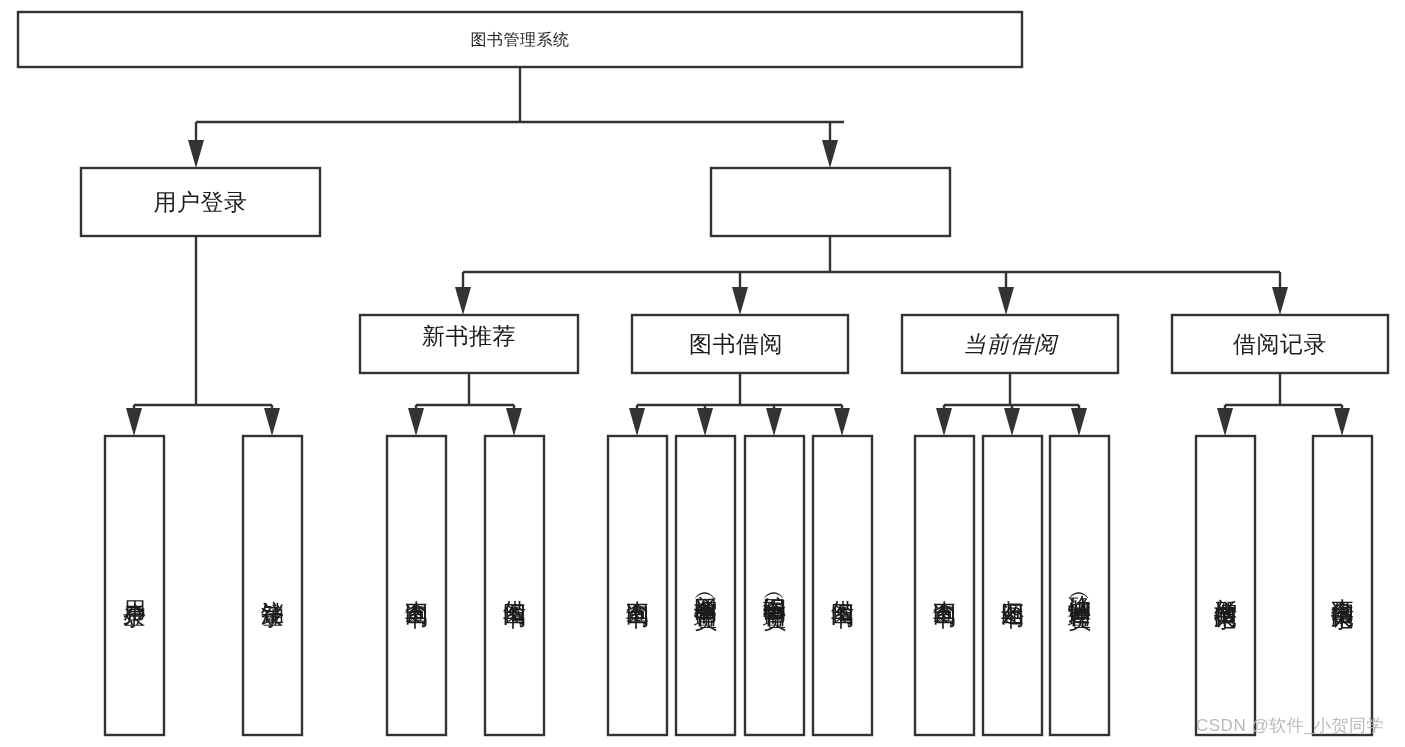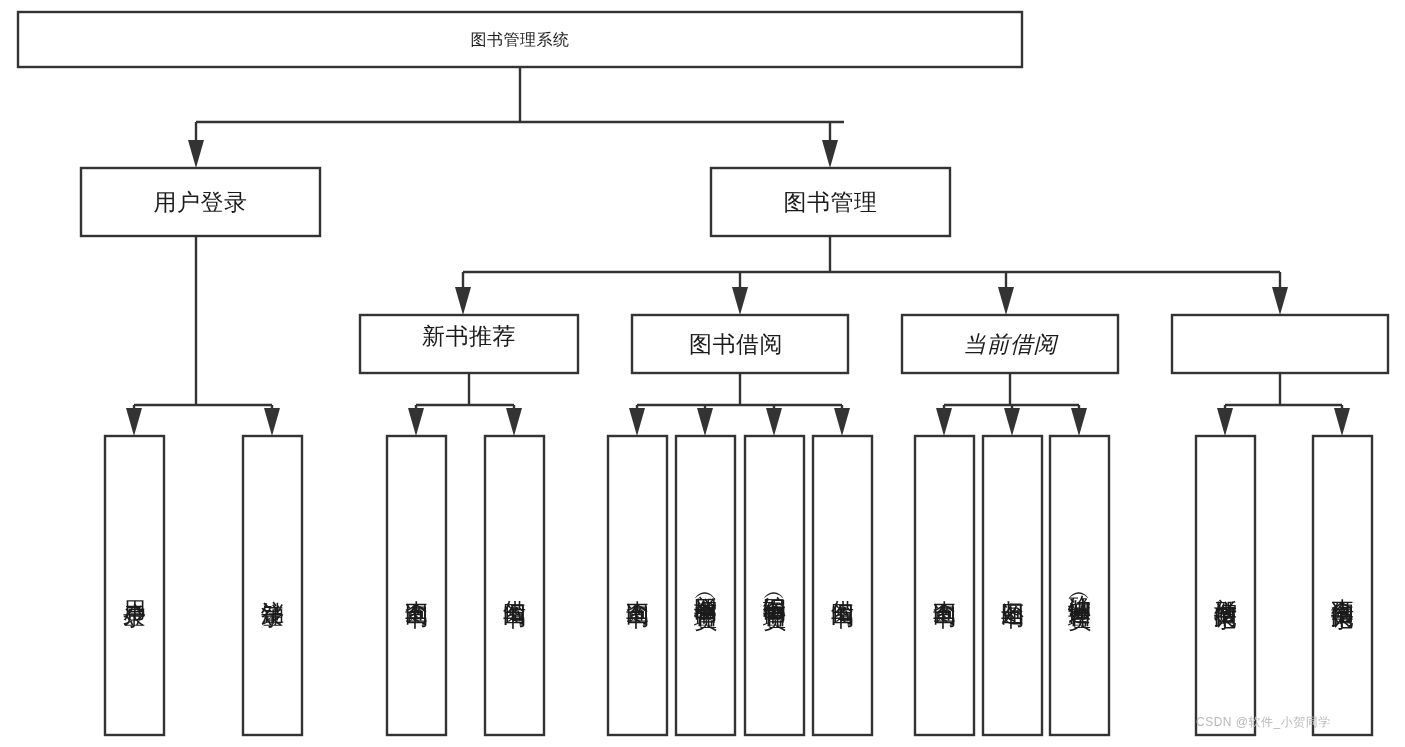--- a/index.html
+++ b/index.html
@@ -61,21 +61,21 @@
     font-size: 23px;
     line-height: 1.18;
     letter-spacing: 2px;
   }
   .node-label.root {
     font-size: 16px;
   }
   .watermark {
     position: absolute;
     color: #b9b9b9;
-    font-size: 12px;
+    font-size: 17px;
     font-family: "Liberation Sans", "DejaVu Sans", sans-serif;
     white-space: nowrap;
     letter-spacing: 0.5px;
   }
 </style>
 </head>
 <body>
 
 <div id="diagram-root">
 
@@ -179,25 +179,25 @@
     <rect class="node-box" x="983" y="436" width="59" height="299"></rect>
     <rect class="node-box" x="1050" y="436" width="59" height="299"></rect>
 
     <rect class="node-box" x="1196" y="436" width="59" height="299"></rect>
     <rect class="node-box" x="1313" y="436" width="59" height="299"></rect>
   </svg>
 
   <div class="node-label horizontal root" style="left:18px; top:12px; width:1004px; height:55px;">图书管理系统</div>
 
   <div class="node-label horizontal" style="left:81px; top:168px; width:239px; height:68px;">用户登录</div>
-  <div class="node-label horizontal" style="left:711px; top:168px; width:239px; height:68px;">图书管理</div>
 
   <div class="node-label horizontal" style="left:360px; top:315px; width:218px; height:42px;">新书推荐</div>
   <div class="node-label horizontal" style="left:612px; top:315px; width:184px; height:58px;margin-left:32px;">图书借阅</div>
   <div class="node-label horizontal" style="left:902px; top:315px; width:216px; height:58px;font-style:italic;">当前借阅</div>
+  <div class="node-label horizontal" style="left:1172px; top:315px; width:216px; height:58px;">借阅记录</div>
 
   <div class="node-label vertical" style="left:105px; top:436px; width:59px; height:299px;">用户登录</div>
   <div class="node-label vertical" style="left:243px; top:436px; width:59px; height:299px;">注销登录</div>
 
   <div class="node-label vertical" style="left:387px; top:436px; width:59px; height:299px;">查询图书</div>
   <div class="node-label vertical" style="left:485px; top:436px; width:59px; height:299px;">借阅图书</div>
 
   <div class="node-label vertical" style="left:608px; top:436px; width:59px; height:299px;">查询图书</div>
   <div class="node-label vertical" style="left:676px; top:436px; width:59px; height:299px;">新增图书（管理员）</div>
   <div class="node-label vertical" style="left:745px; top:436px; width:59px; height:299px;">编辑图书（管理员）</div>

